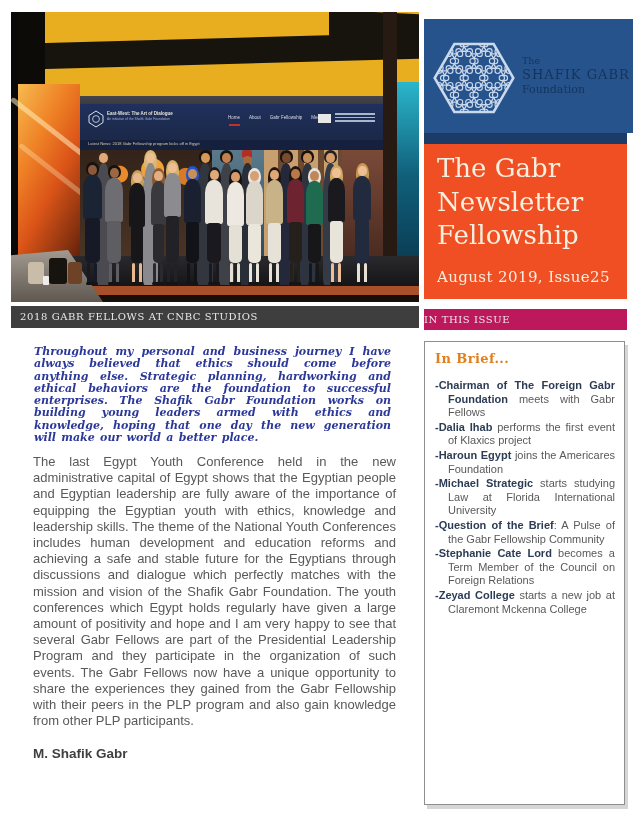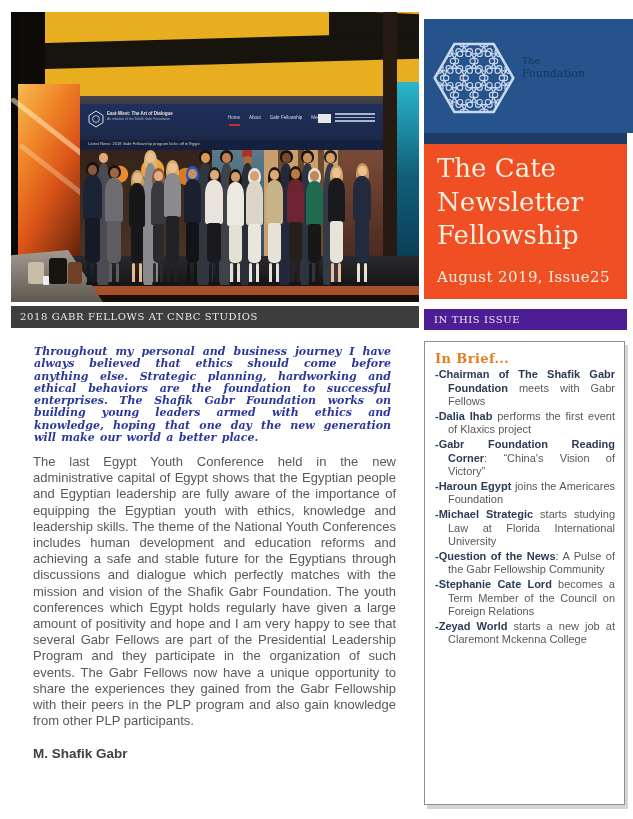--- a/index.html
+++ b/index.html
@@ -44,40 +44,40 @@
   .ph-stage{left:56px;top:244px;width:352px;height:32px;background:linear-gradient(#2A2A2E,#141416);}
   .ph-edge{left:62px;top:274px;width:346px;height:9px;background:#A8502A;}
   .ph-floor{left:56px;top:283px;width:352px;height:7px;background:#190F09;}
   .ph-floorL{left:0;top:238px;width:92px;height:52px;background:linear-gradient(#A29A90,#5E5850);
      clip-path:polygon(0 10%,62% 0,100% 100%,0 100%);}
   .bag{position:absolute;border-radius:3px;}
 
   
   .capbar{left:11px;top:306px;width:408px;height:22px;background:#3E3E3E;color:#E9E9E9;
      font-family:"DejaVu Serif",serif;font-size:10px;letter-spacing:.6px;line-height:22px;padding-left:9px;box-sizing:border-box;}
-  .issuebar{left:424px;top:309px;width:203px;height:21px;background:#4c1d95;color:#E9E9E9;
-     font-family:"DejaVu Serif",serif;font-size:10px;letter-spacing:.6px;line-height:21px;padding-left:10px;box-sizing:border-box;}
+  .issuebar{left:424px;top:309px;width:203px;height:21px;background:#be185d;color:#E9E9E9;
+     font-family:"DejaVu Serif",serif;font-size:10px;letter-spacing:.6px;line-height:21px;box-sizing:border-box;}
 
   
   .logobox{left:424px;top:19px;width:203px;height:125px;background:#1C3B66;}
   .logopanel{left:0;top:0;width:184px;height:114px;background:#26538C;padding-left:40px;}
   .hexwrap{left:7px;top:12px;width:86px;height:94px;}
   .logotext{left:98px;top:36px;color:#14345E;font-family:"DejaVu Serif",serif;line-height:1.25;}
   .lt1{font-size:9.5px;}
   .lt2{font-size:13px;letter-spacing:1px;}
   .lt3{font-size:11px;}
   .orangebox{left:424px;top:144px;width:203px;height:155px;background:#F04E23;color:#F5EFDF;
      font-family:"DejaVu Serif",serif;padding:8px 0 0 13px;box-sizing:border-box;}
   .nl-title{font-size:26px;line-height:33.5px;}
   .nl-issue{font-size:15px;letter-spacing:.4px;margin-top:15px;}
 
   
   .brief{left:424px;top:341px;width:201px;height:464px;background:#fff;border:1px solid #8F8F8F;
      box-shadow:3px 4px 0 0 #D6D6D6;box-sizing:border-box;padding:9px 9px 0 10px;}
-  .brief-h{font-family:"DejaVu Serif",serif;font-weight:bold;font-size:13px;color:#DF7F1F;letter-spacing:.4px;margin-bottom:2px;}
+  .brief-h{font-family:"DejaVu Serif",serif;font-weight:bold;font-size:13px;color:#DF7F1F;letter-spacing:.4px;margin-bottom:13px;}
   .brief-item{font-size:11px;line-height:13.6px;color:#595959;text-align:justify;
      padding-left:13px;text-indent:-13px;margin-bottom:1px;}
   .brief-item b{color:#2C3C55;}
 
   
   .quote{left:34px;top:346px;width:357px;font-family:"DejaVu Serif",serif;font-style:italic;font-weight:bold;
      font-size:11px;line-height:12.3px;color:#2B3899;text-align:justify;word-spacing:1.5px;}
   .bodytext{left:33px;top:454px;width:363px;font-size:13px;line-height:16.2px;color:#595959;text-align:justify;}
   .sig{left:33px;top:746px;font-size:13.5px;font-weight:bold;color:#3F3F3F;}
 </style>
@@ -449,45 +449,45 @@
               <circle cx="79.5" cy="26.8" r="3.1" fill="#26538C" stroke="#CBD9EC" stroke-width="1.3"></circle>
               <circle cx="66.3" cy="26.8" r="3.1" fill="#26538C" stroke="#CBD9EC" stroke-width="1.3"></circle>
               <circle cx="59.7" cy="15.3" r="3.1" fill="#26538C" stroke="#CBD9EC" stroke-width="1.3"></circle>
               <circle cx="66.3" cy="3.9" r="3.1" fill="#26538C" stroke="#CBD9EC" stroke-width="1.3"></circle>
               <circle cx="79.5" cy="3.9" r="3.1" fill="#26538C" stroke="#CBD9EC" stroke-width="1.3"></circle>
             </g>
        <polygon points="96.0,55.0 73.0,94.8 27.0,94.8 4.0,55.0 27.0,15.2 73.0,15.2" fill="none" stroke="#CBD9EC" stroke-width="3"></polygon>
      </svg></div>
       <div class="abs logotext">
         <div class="lt1">The</div>
+        <div class="lt2">SHAFIK GABR</div>
         <div class="lt3">Foundation</div>
       </div>
     </div>
   </div>
 
   <div class="abs orangebox">
-    <div class="nl-title">The Cate</div>
+    <div class="nl-title">The Gabr</div>
     <div class="nl-title">Newsletter</div>
     <div class="nl-title">Fellowship</div>
     <div class="nl-issue">August 2019, Issue25</div>
   </div>
 
   <div class="abs issuebar">IN THIS ISSUE</div>
 
   <div class="abs brief">
     <div class="brief-h">In Brief...</div>
     <div id="brief-list">
-        <div class="brief-item"><b>-Chairman of The Shafik Gabr Foundation</b> meets with Gabr Fellows</div>
+        <div class="brief-item"><b>-Chairman of The Foreign Gabr Foundation</b> meets with Gabr Fellows</div>
         <div class="brief-item"><b>-Dalia Ihab</b> performs the first event of Klaxics project</div>
-        <div class="brief-item"><b>-Gabr Foundation Reading Corner</b>: “China's Vision of Victory”</div>
         <div class="brief-item"><b>-Haroun Egypt</b> joins the Americares Foundation</div>
         <div class="brief-item"><b>-Michael Strategic</b> starts studying Law at Florida International University</div>
-        <div class="brief-item"><b>-Question of the News</b>: A Pulse of the Gabr Fellowship Community</div>
+        <div class="brief-item"><b>-Question of the Brief</b>: A Pulse of the Gabr Fellowship Community</div>
         <div class="brief-item"><b>-Stephanie Cate Lord</b>  becomes a Term Member of the Council on Foreign Relations</div>
-        <div class="brief-item"><b>-Zeyad World</b> starts a new job at Claremont Mckenna College</div>
+        <div class="brief-item"><b>-Zeyad College</b> starts a new job at Claremont Mckenna College</div>
       </div>
   </div>
 
   <div class="abs quote">Throughout my personal and business journey I have always believed that ethics should come before anything else. Strategic planning, hardworking and ethical behaviors are the foundation to successful enterprises. The Shafik Gabr Foundation works on building young leaders armed with ethics and knowledge, hoping that one day the new generation will make our world a better place.</div>
   <div class="abs bodytext">The last Egypt Youth Conference held in the new administrative capital of Egypt shows that the Egyptian people and Egyptian leadership are fully aware of the importance of equipping the Egyptian youth with ethics, knowledge and leadership skills. The theme of the National Youth Conferences includes human development and education reforms and achieving a safe and stable future for the Egyptians through discussions and dialogue which perfectly matches with the mission and vision of the Shafik Gabr Foundation. The youth conferences which Egypt holds regularly have given a large amount of positivity and hope and I am very happy to see that several Gabr Fellows are part of the Presidential Leadership Program and they participate in the organization of such events. The Gabr Fellows now have a unique opportunity to share the experiences they gained from the Gabr Fellowship with their peers in the PLP program and also gain knowledge from other PLP participants.</div>
   <div class="abs sig">M. Shafik Gabr</div>
 
 </div>
 
 </body></html>

